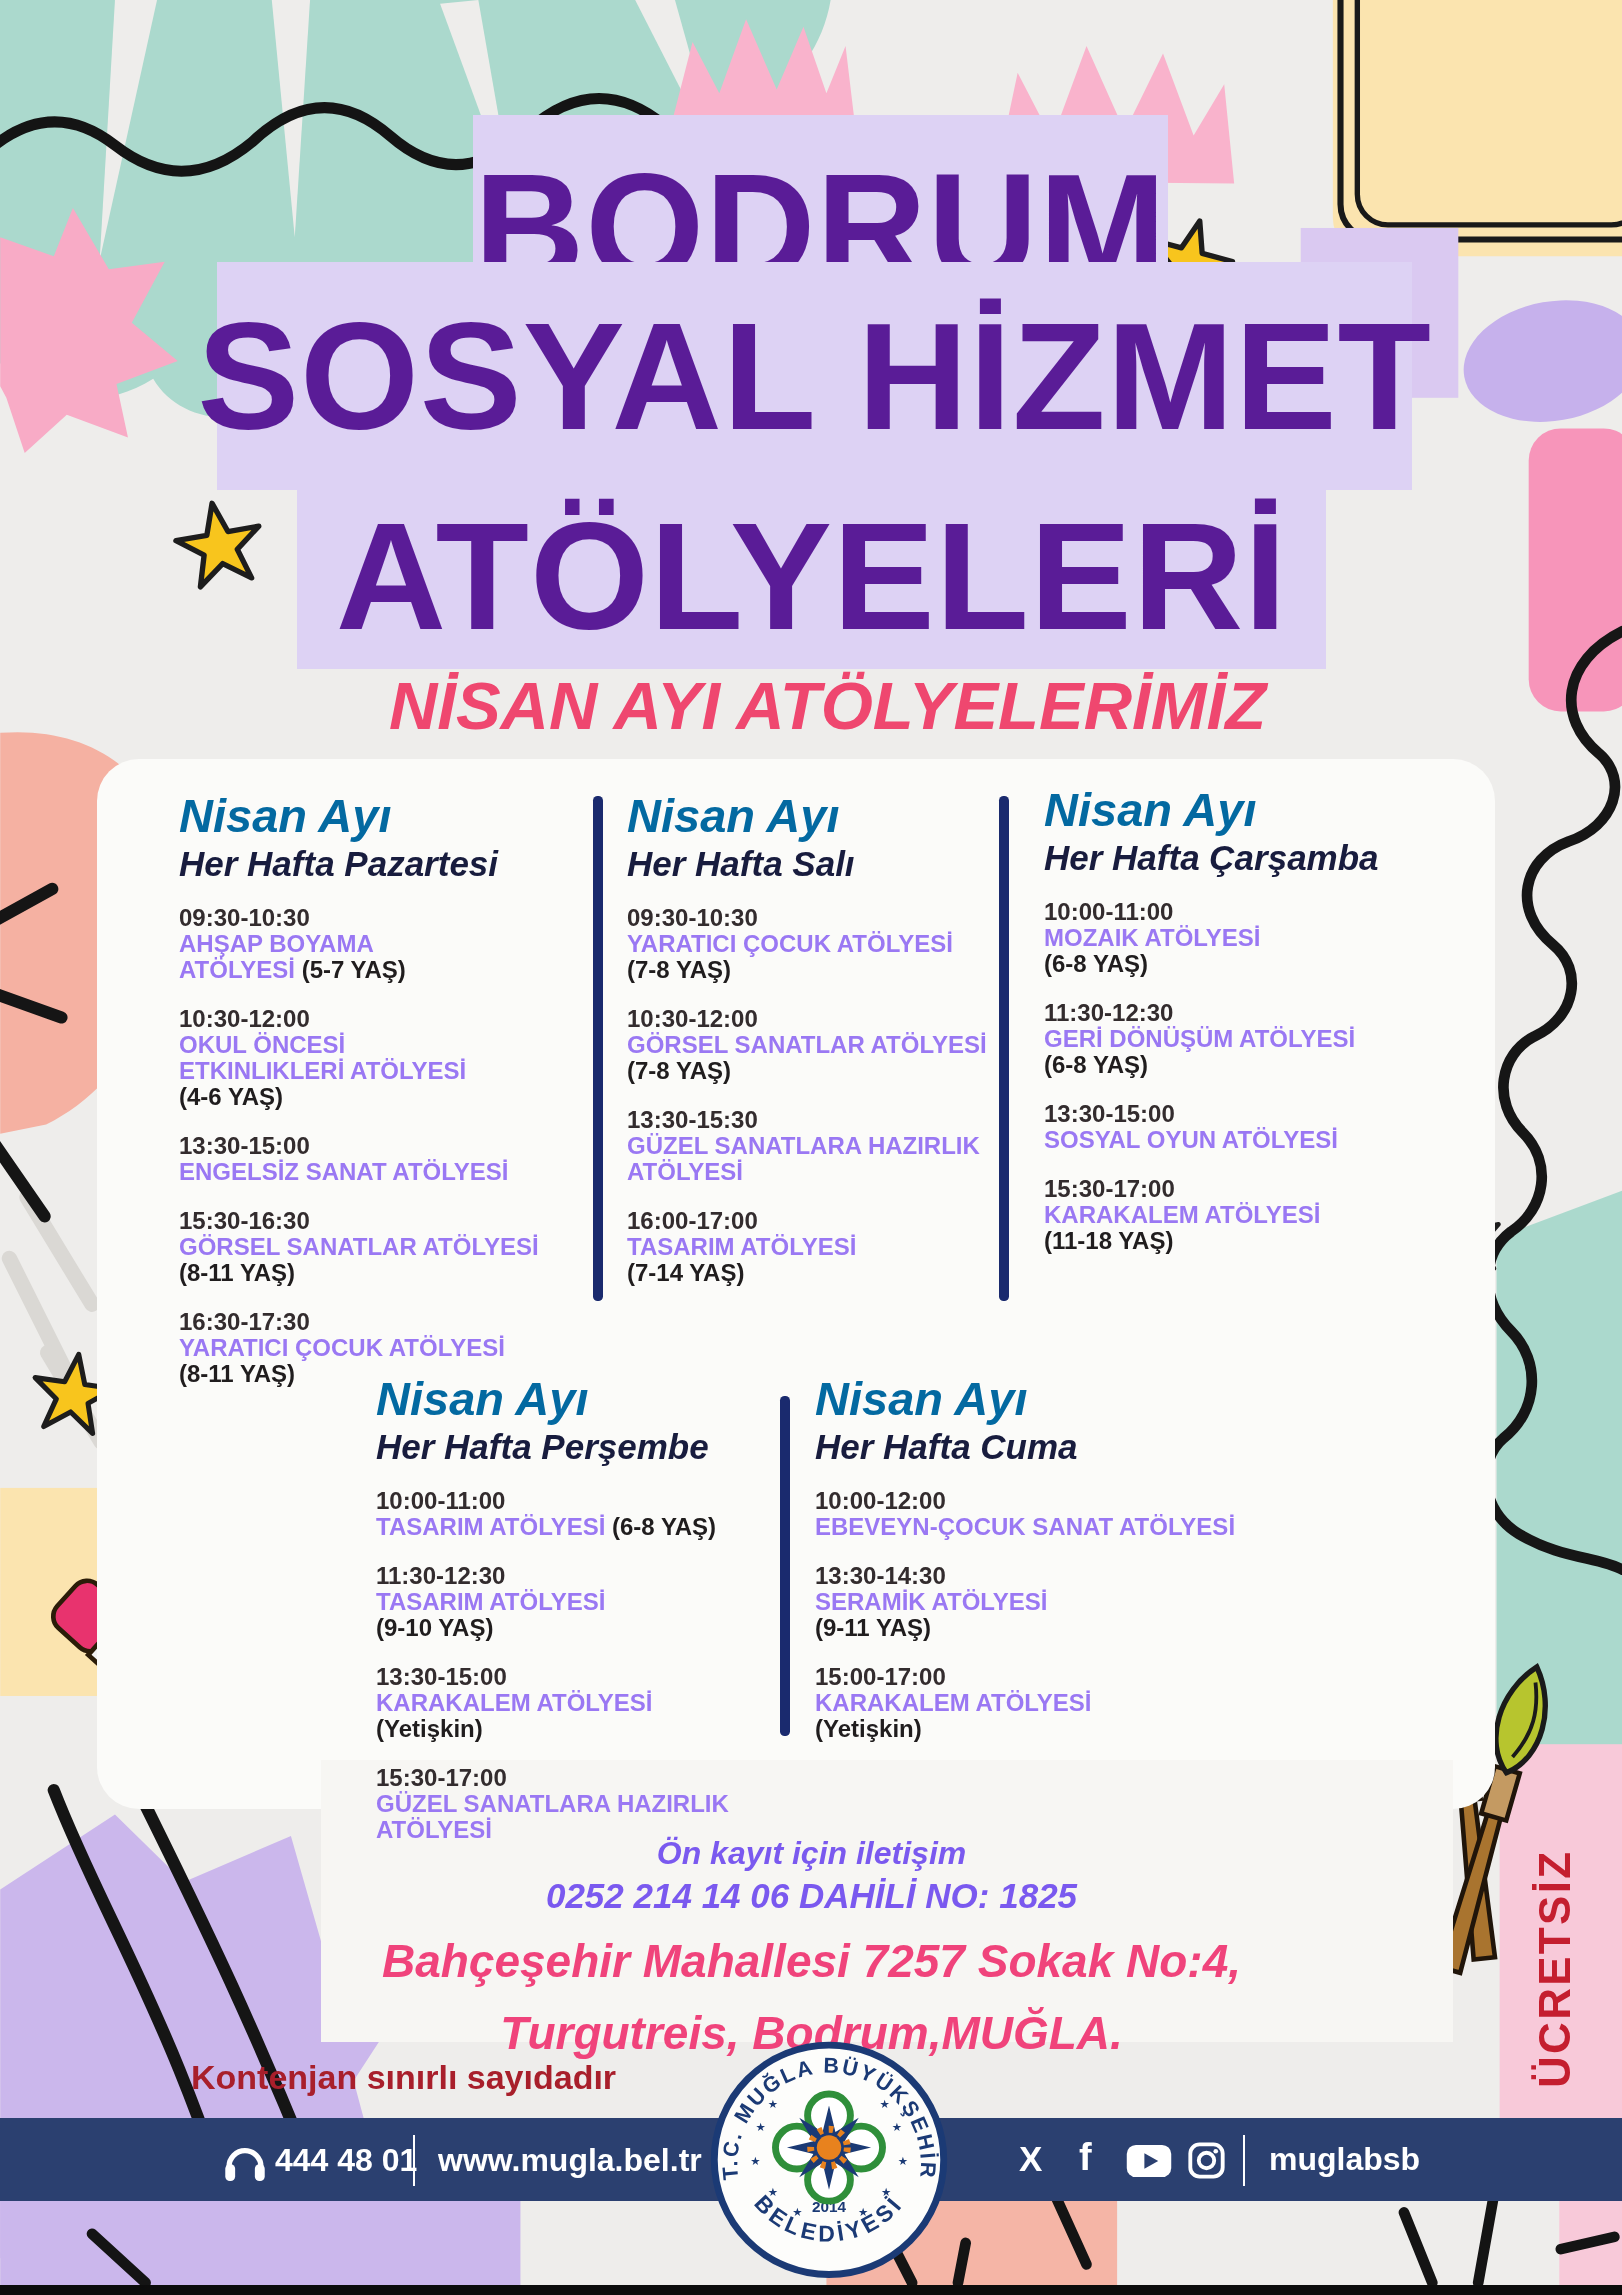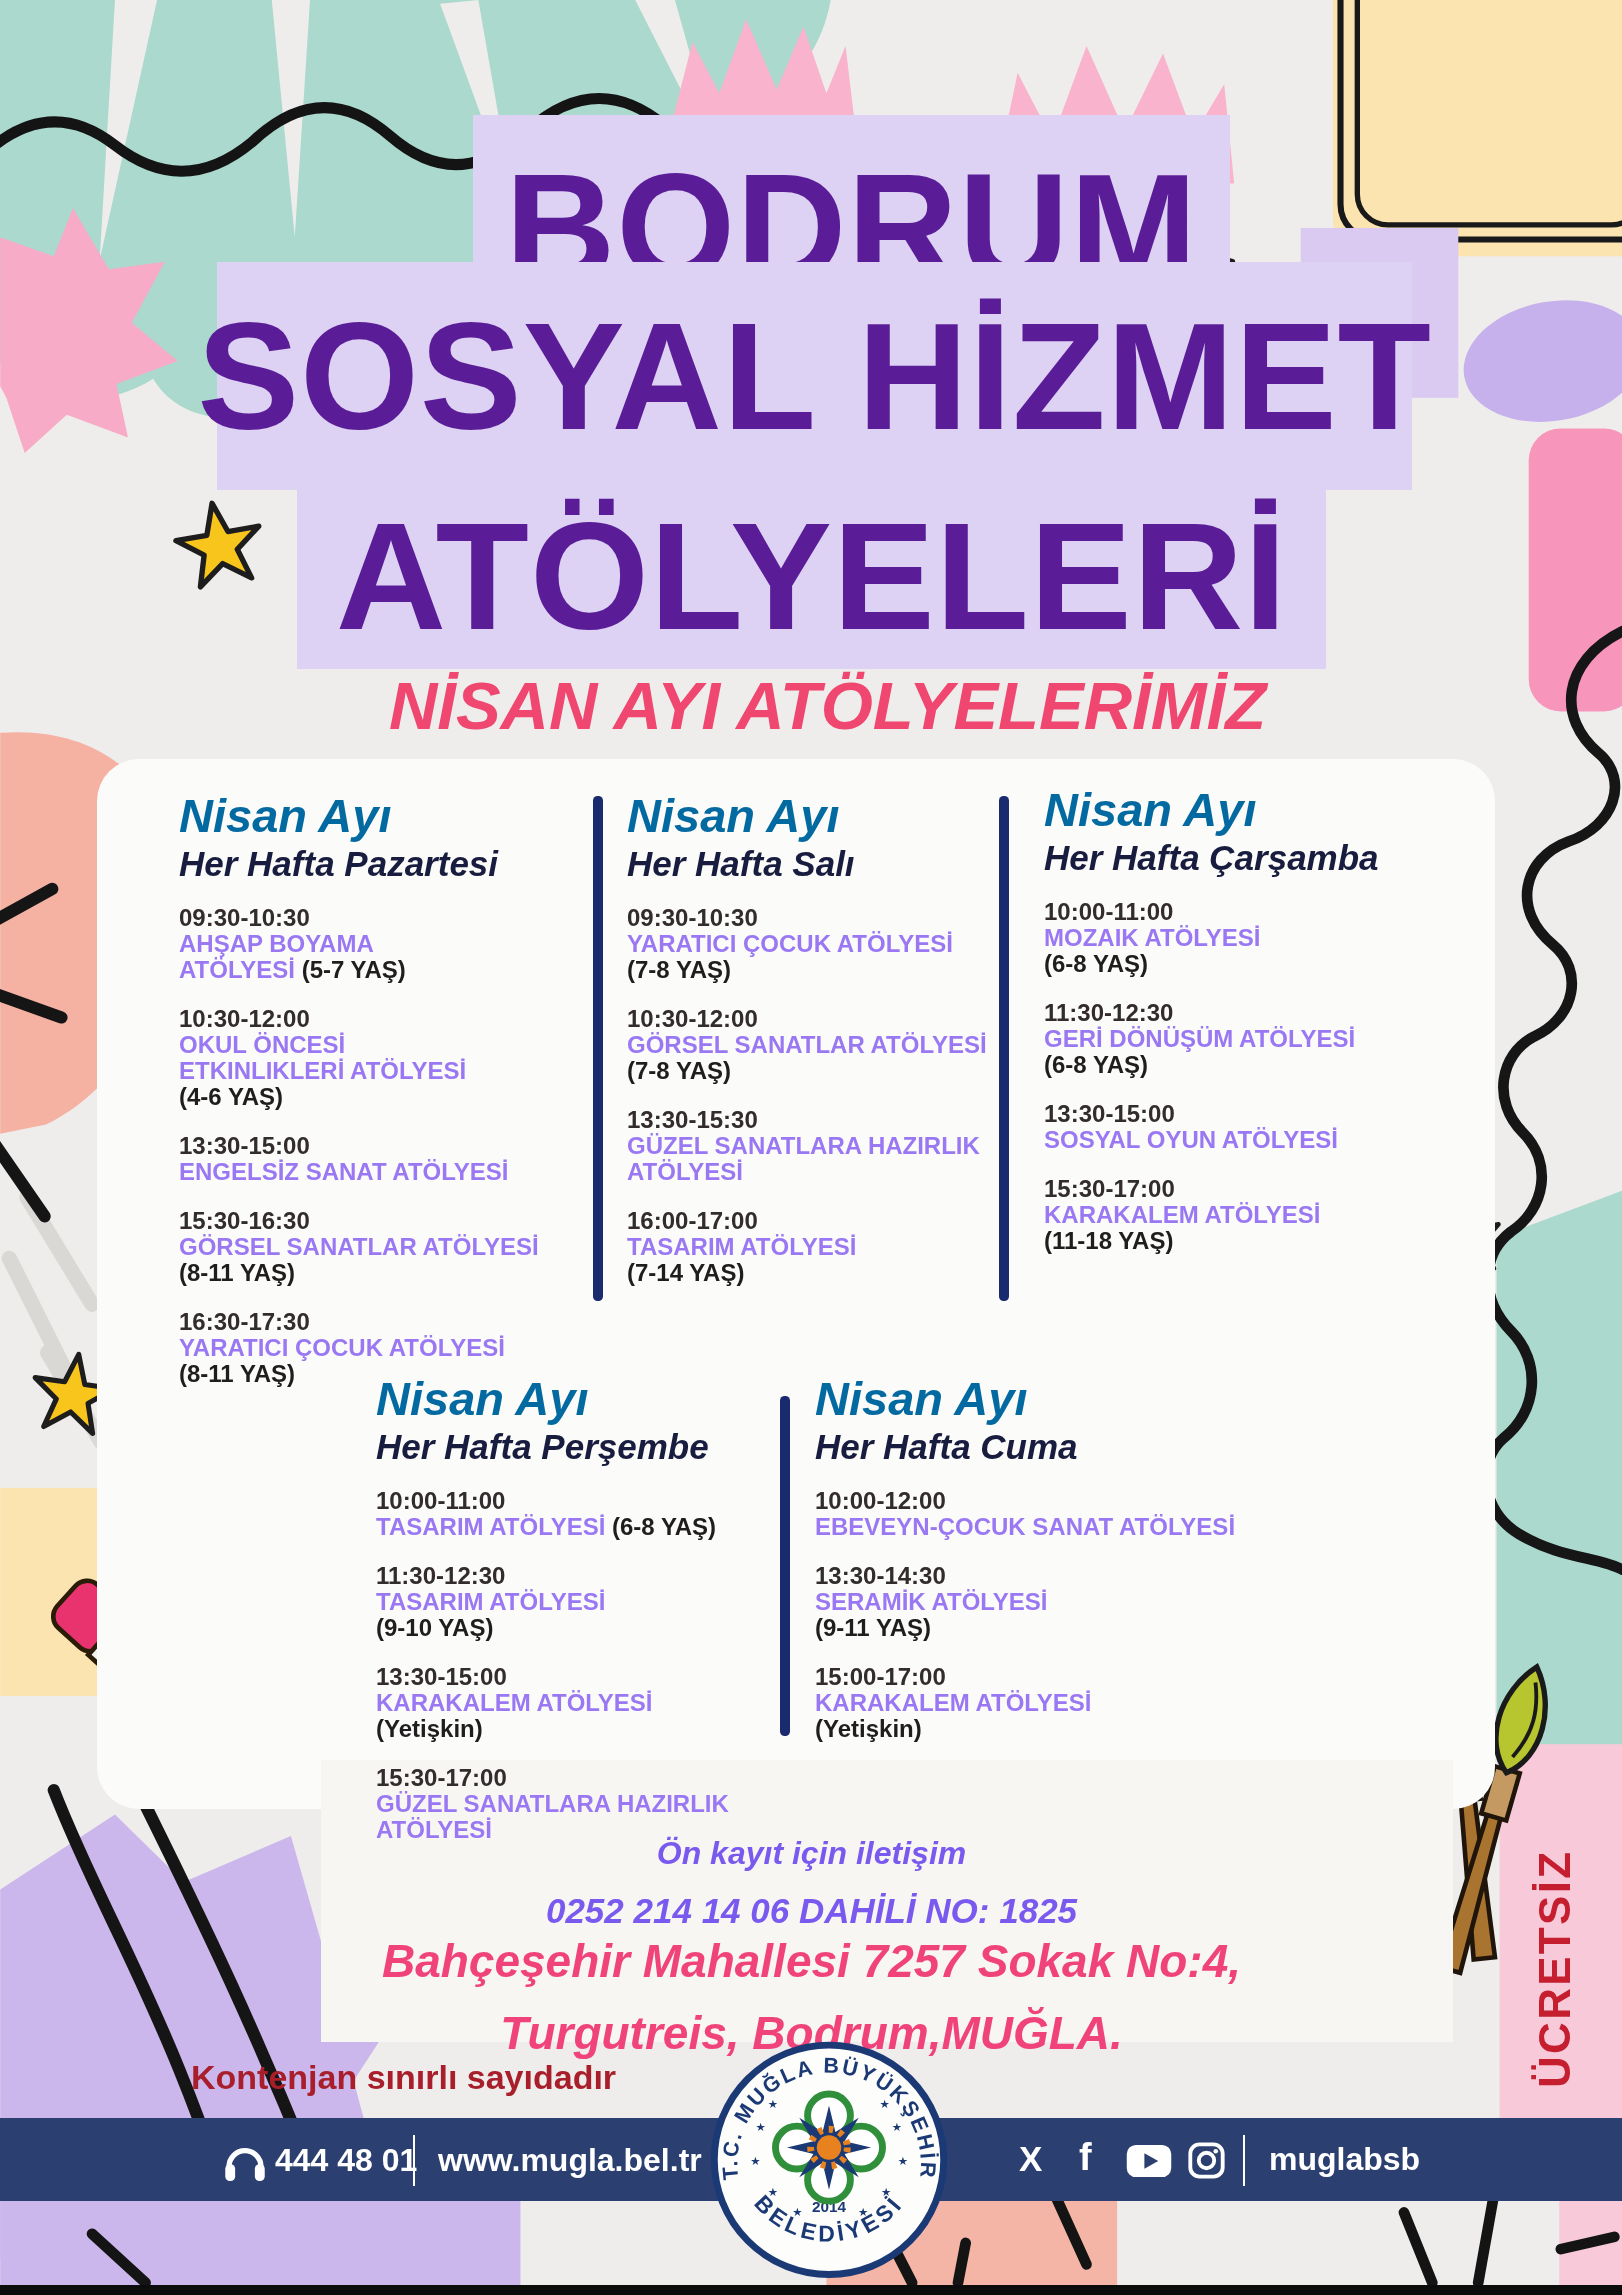--- a/index.html
+++ b/index.html
@@ -27,21 +27,21 @@
   .line{font-size:24px;font-weight:800;line-height:26px;white-space:nowrap;}
   .seg-time{color:#332c2e;}
   .seg-name{color:#9a78f3;}
   .seg-age{color:#201d1e;}
   .vdivider{position:absolute;width:10px;background:#1a2a6e;border-radius:4.6px;}
 
   
   .contact1{position:absolute;left:0;right:0;top:1835px;text-align:center;
             color:#7a59ef;font-size:32px;font-weight:800;font-style:italic;}
   .contact2{position:absolute;left:0;right:0;top:1876px;text-align:center;
-            color:#7a59ef;font-size:35px;font-weight:800;font-style:italic;margin-top:15px;}
+            color:#7a59ef;font-size:35px;font-weight:800;font-style:italic;}
   .addr1{position:absolute;left:0;right:0;top:1934px;text-align:center;
          color:#f0437b;font-size:46px;font-weight:800;font-style:italic;}
   .addr2{position:absolute;left:0;right:0;top:2006px;text-align:center;
          color:#f0437b;font-size:46px;font-weight:800;font-style:italic;}
   .note{position:absolute;left:191px;top:2058px;color:#a81f2b;font-size:34px;font-weight:800;}
   .free{position:absolute;left:1530px;top:1858px;height:230px;width:69px;
         writing-mode:vertical-rl;transform:rotate(180deg);text-align:center;
         color:#c41e2f;font-size:44px;font-weight:800;letter-spacing:2.3px;}
 
   
@@ -182,21 +182,21 @@
       <line x1="1150" y1="2902" x2="1192" y2="2984"></line>
       <line x1="1262" y1="2932" x2="1252" y2="2984"></line>
       <line x1="1380" y1="2872" x2="1420" y2="2960"></line>
       <line x1="1835" y1="2892" x2="1872" y2="2984"></line>
       <line x1="1952" y1="2872" x2="1932" y2="2984"></line>
       <line x1="2040" y1="2940" x2="2110" y2="2924"></line>
       <line x1="120" y1="2920" x2="190" y2="2984"></line>
     </g>
   </svg>
 
-  <div class="band" style="left:473px;top:115px;width:757px;height:223px;">
+  <div class="band" style="left:473px;top:115px;width:695px;height:223px;">
     <span>BODRUM</span>
   </div>
   <div class="band" style="left:217px;top:262px;width:1195px;height:228px;">
     <span>SOSYAL HİZMET</span>
   </div>
   <div class="band" style="left:297px;top:482px;width:1029px;height:187px;">
     <span>ATÖLYELERİ</span>
   </div>
 
   <div class="subtitle">NİSAN AYI ATÖLYELERİMİZ</div>

